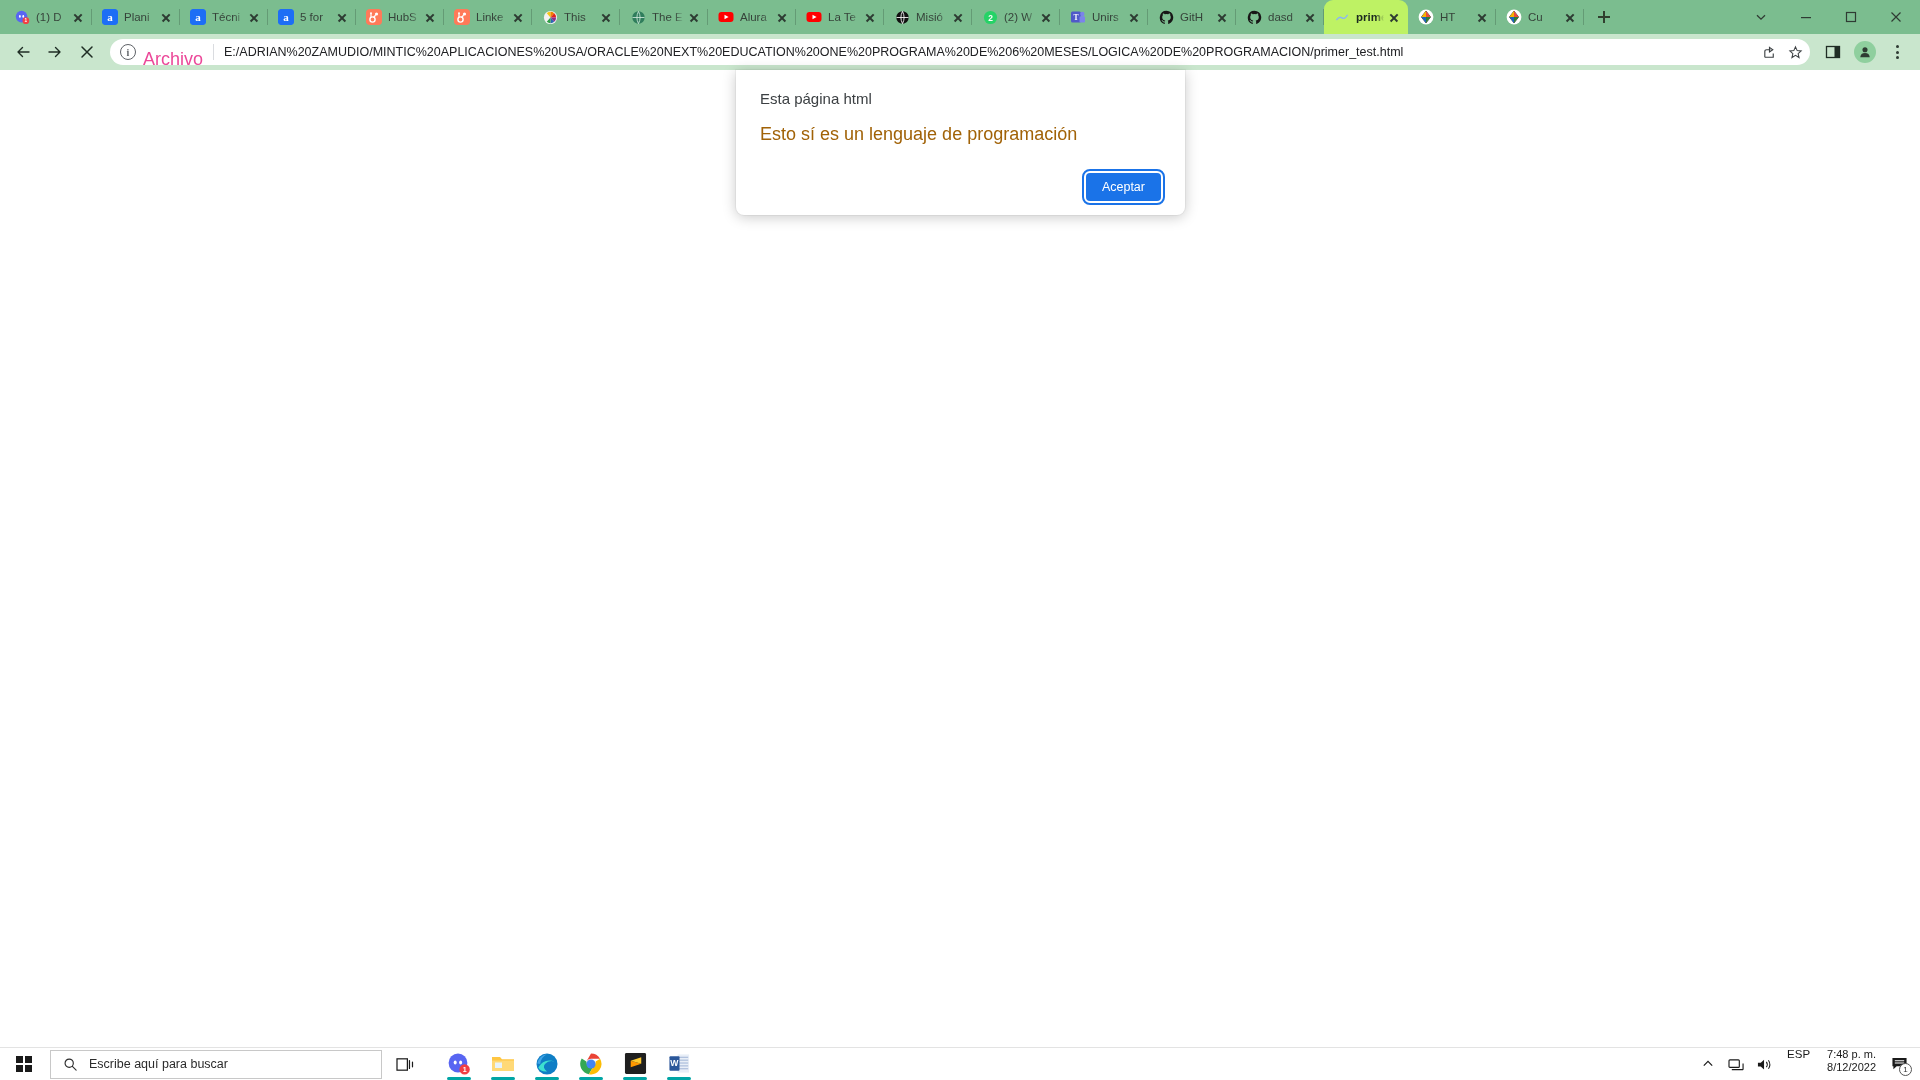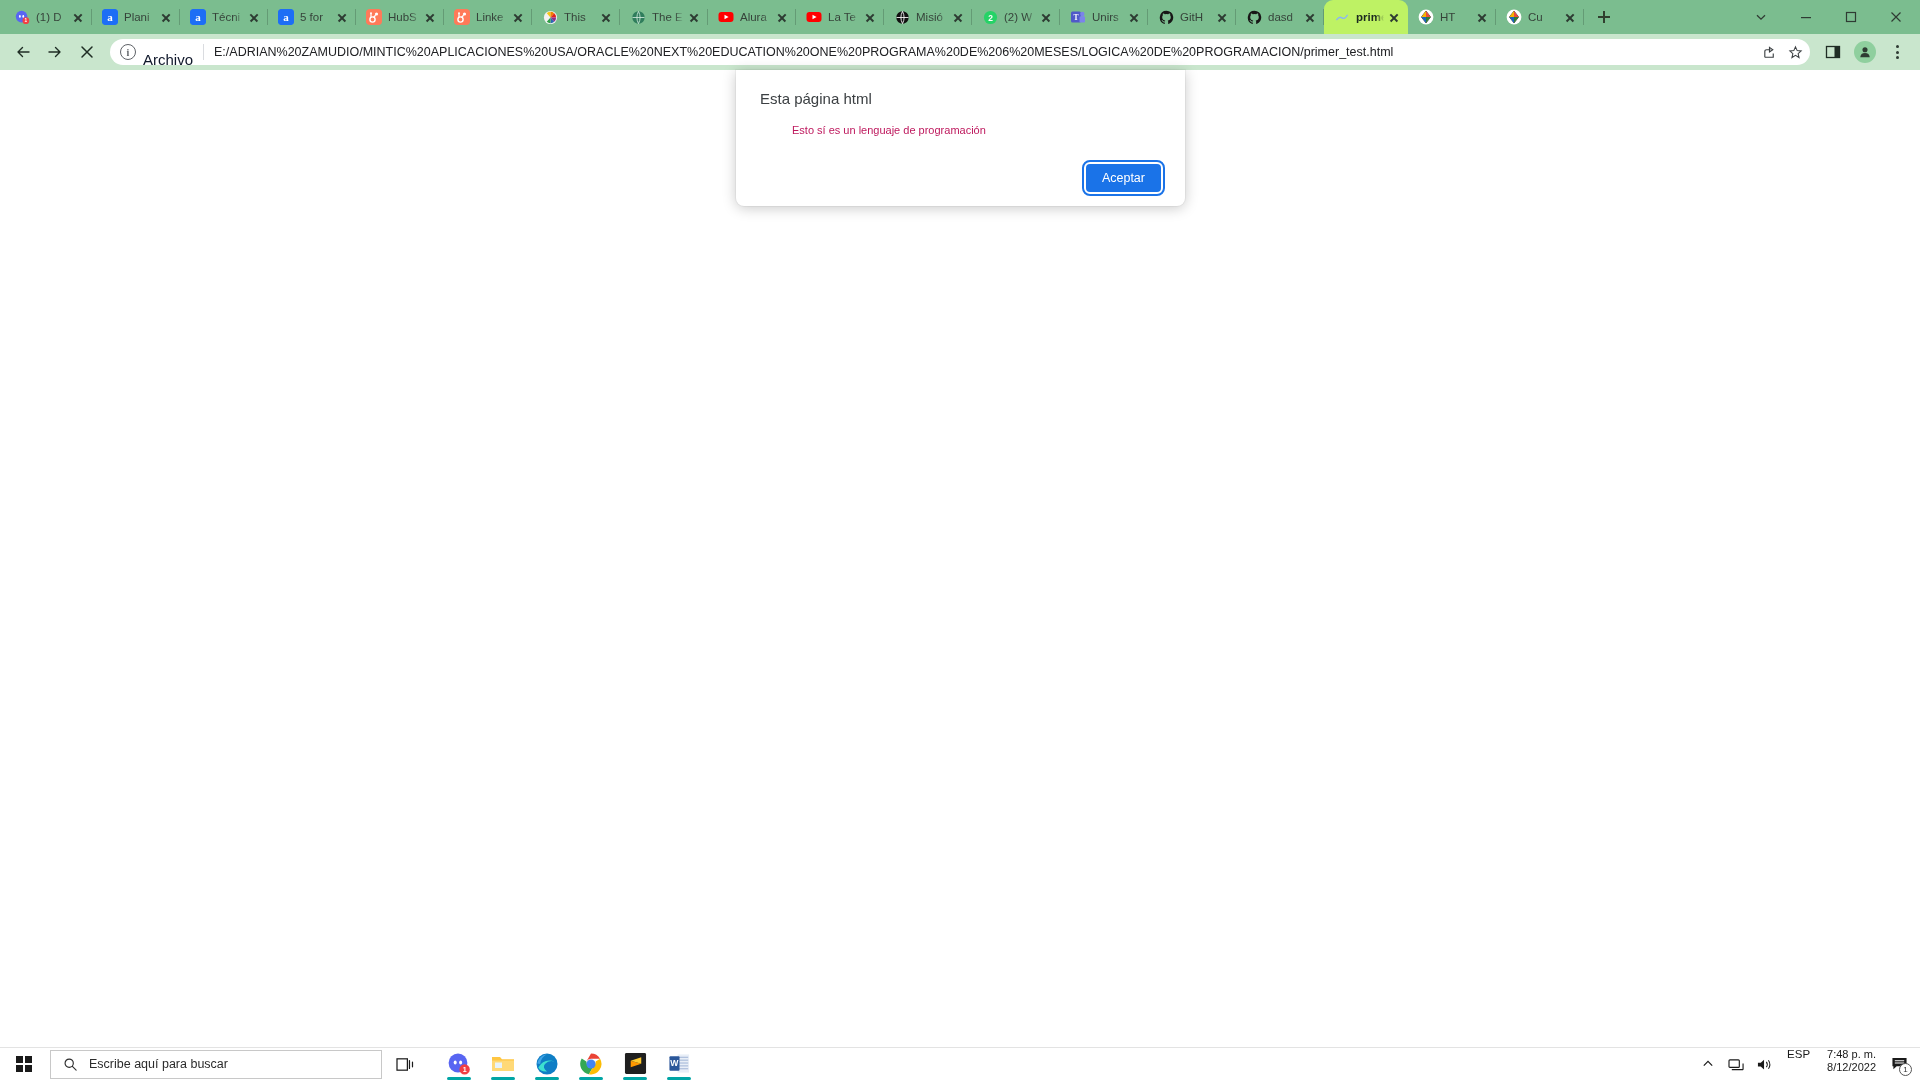--- a/index.html
+++ b/index.html
@@ -139,21 +139,21 @@
   }
   .omni-info {
     width: 16px; height: 16px; flex: 0 0 16px;
     border: 1.4px solid #5f6368; border-radius: 50%;
     display:flex; align-items:center; justify-content:center;
     font-size: 10px; font-weight: bold; color:#5f6368;
     font-family: "Liberation Serif", serif;
     margin-right: 7px;
   }
   .omni-scheme {
-    font-size: 15px; color: #0f172a; white-space: nowrap; margin-top: 15px;
+    font-size: 18px; color: #ec4899; white-space: nowrap; margin-top: 15px;
   }
   .omni-divider {
     width: 1px; height: 16px; background: #dadce0; margin: 0 10px;
     flex: 0 0 1px;
   }
   .omni-url {
     font-size: 12.5px; color: #202124;
     white-space: nowrap; overflow: hidden; flex: 1 1 auto;
   }
   .omni-actions { display:flex; align-items:center; gap:4px; margin-left:6px; flex:0 0 auto;}
@@ -184,24 +184,23 @@
     box-shadow: 0 2px 14px rgba(0,0,0,0.22), 0 0 0 1px rgba(0,0,0,0.04);
     padding: 20px 24px 14px 24px;
   }
   .dialog-title {
     font-size: 15px;
     color: #3c4043;
     margin-bottom: 17px;
     font-weight: normal;
   }
   .dialog-message {
-    font-size: 11px;
-    color: #be185d;
+    font-size: 18px;
+    color: #a16207;
     margin-bottom: 28px;
-    margin-left: 32px;
   }
   .dialog-actions { display:flex; justify-content:flex-end; }
   .dialog-btn {
     background: #1a73e8;
     color: #ffffff;
     font-size: 12.5px;
     font-family: "Liberation Sans", sans-serif;
     border: none;
     border-radius: 4px;
     padding: 7px 16px;

